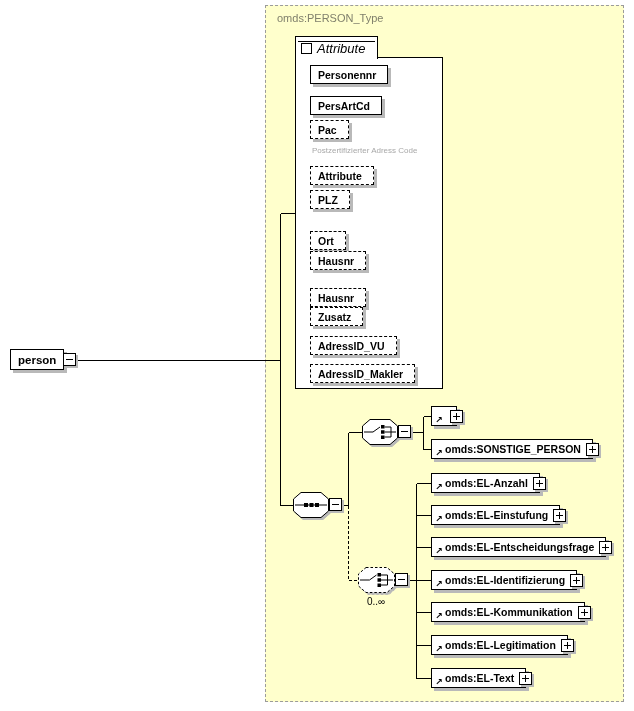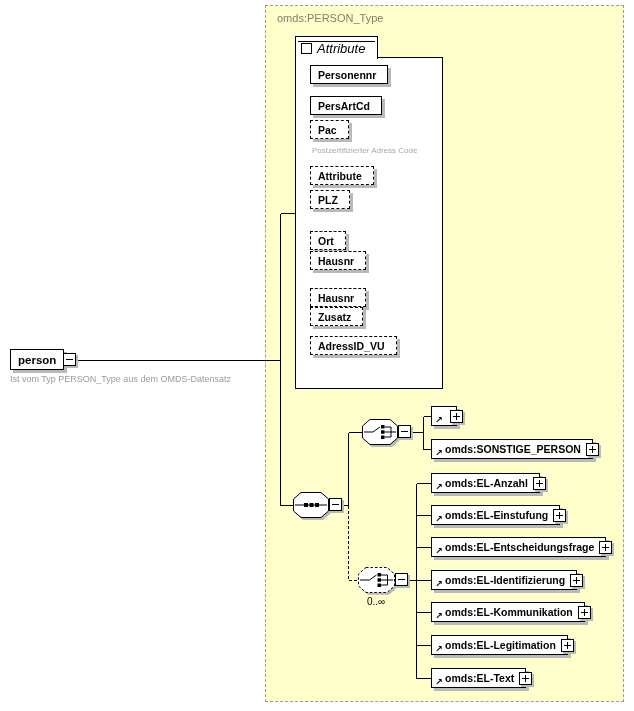--- a/index.html
+++ b/index.html
@@ -103,21 +103,20 @@
     <g stroke="#000000" stroke-width="1" fill="none" shape-rendering="crispEdges" transform="translate(0.5,0.5)">
       <path d="M76,360 H280 M280,213 V505 M280,213 H295 M280,505 H293 M342,505 H348 M348,432 V505 M348,432 H362 M411,432 H423 M423,416 V449 M423,416 H431 M423,449 H431 M408,580 H416 M416,483 V678 M416,483 H431 M416,515 H431 M416,547 H431 M416,580 H431 M416,612 H431 M416,645 H431 M416,678 H431"></path>
       <path stroke-dasharray="3,2" d="M348,505 V580 M348,580 H358"></path>
     </g>
   </svg>
 
   <div class="person-box">
     <span>person</span>
     <span class="ebox"></span>
   </div>
-  <div class="person-annotation">Ist vom Typ PERSON_Type aus dem OMDS-Datensatz</div>
 
   <div class="attr-frame"></div>
   <div class="attr-tab">
     <span class="ebox tabbox"></span>
     <span class="attr-tab-label">Attribute</span>
   </div>
 
   <div class="attr-box" style="top:65px">
       <span>Personennr</span>
     </div>
@@ -141,20 +140,23 @@
       <span>Hausnr</span>
     </div>
   <div class="attr-box opt" style="top:288px">
       <span>Hausnr</span>
     </div>
   <div class="attr-box opt" style="top:307px">
       <span>Zusatz</span>
     </div>
   <div class="attr-box opt" style="top:336px">
       <span>AdressID_VU</span>
+    </div>
+  <div class="attr-box opt" style="top:364px">
+      <span>AdressID_Makler</span>
     </div>
 
   <div class="compositor" style="left:293px;top:492px;width:36px;height:26px">
     <svg class="shape" width="36" height="26" viewBox="0 0 36 26">
       <path d="M8,0.5 L28,0.5 L35.5,7 L35.5,19 L28,25.5 L8,25.5 L0.5,19 L0.5,7 Z" fill="#fff" stroke="#000"></path>
       <line x1="2" y1="13" x2="34" y2="13" stroke="#000"></line>
       <rect x="11" y="11" width="4" height="4" fill="#000"></rect>
       <rect x="16.5" y="11" width="4" height="4" fill="#000"></rect>
       <rect x="22" y="11" width="4" height="4" fill="#000"></rect>
     </svg>

